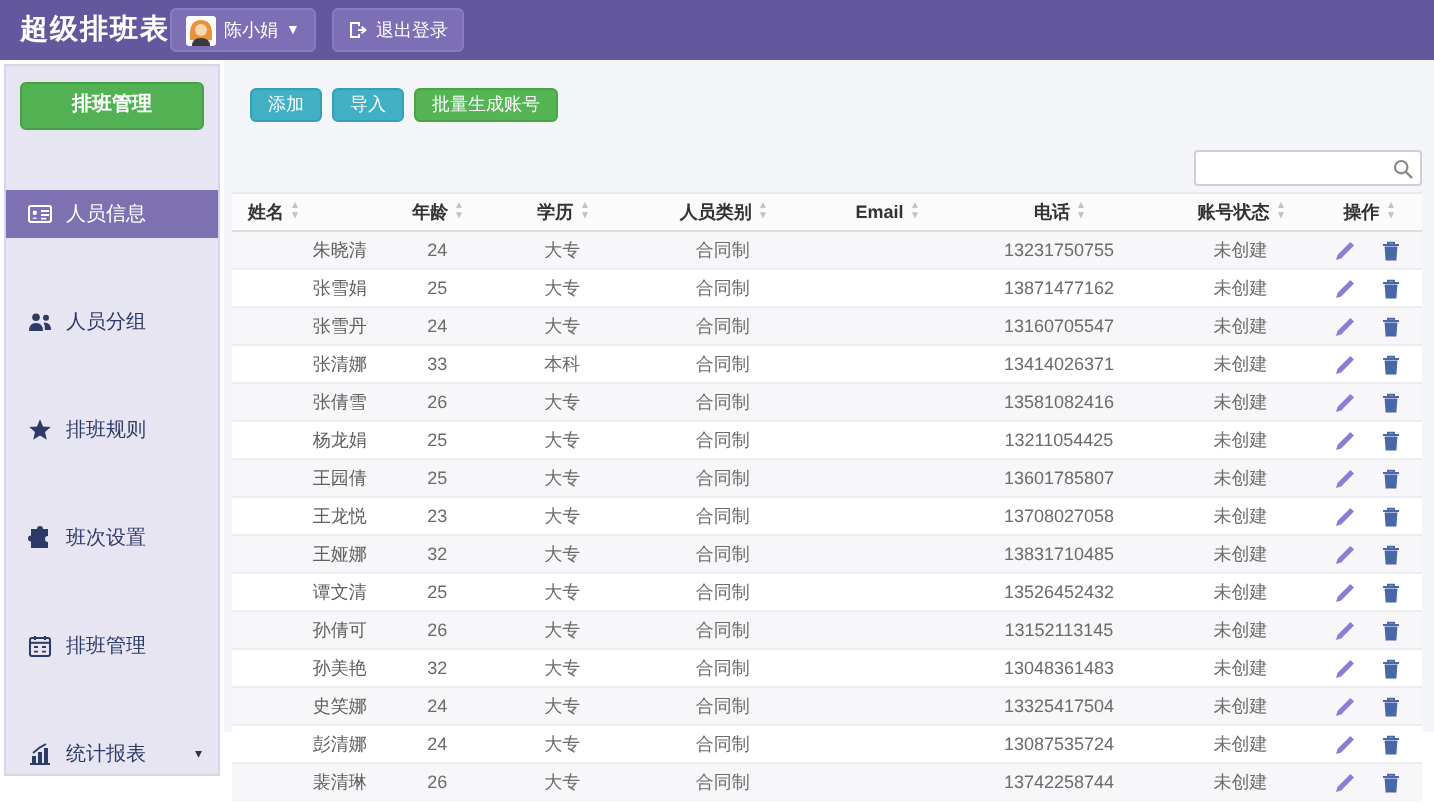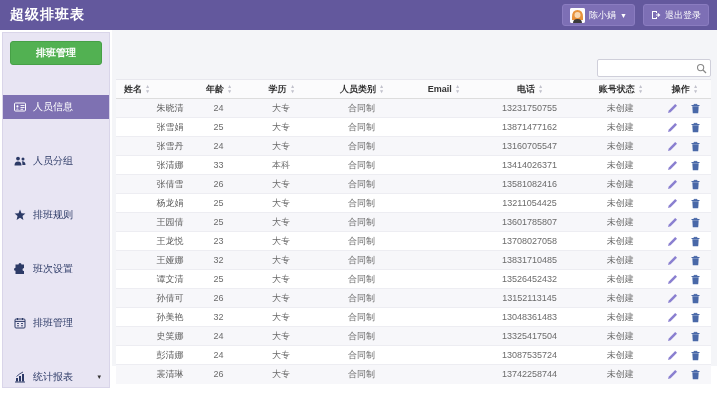--- a/index.html
+++ b/index.html
@@ -1,21 +1,21 @@
 <!DOCTYPE html>
 <html><head>
 <meta charset="utf-8">
 <style>
   * { margin:0; padding:0; box-sizing:border-box; }
   html,body { width:717px; height:402px; overflow:hidden; background:#fff;
               font-family:"Liberation Sans", sans-serif; }
 
   
   .topbar { height:30px; background:#63589d; display:flex; align-items:center;
-            justify-content:space-between; padding:0 8px 0 10px; }
+            padding:0 8px 0 10px; }
   .app-title { color:#fff; font-size:14px; font-weight:bold; letter-spacing:1px; }
   .topbar-right { display:flex; align-items:center; gap:8px; }
   .user-chip, .logout-btn { background:#7d6fb5; border:1px solid #8a7cc0; border-radius:3px;
             color:#fff; font-size:9px; height:22px; display:flex; align-items:center;
             gap:4px; padding:0 7px; cursor:pointer; }
   .avatar { width:15px; height:15px; border-radius:2px; overflow:hidden; background:#fff; }
   .caret { font-size:7px; color:#fff; }
   .logout-icon svg { display:block; }
 
   
@@ -169,20 +169,25 @@
               <path d="M2.5 5.5 L5.8 2.8 L9 1" stroke="currentColor" fill="none" stroke-width=".9"></path>
             </svg>
         </span>
         <span>统计报表</span>
         <span class="mi-caret">▾</span>
       </div>
     </div>
   </div>
 
   <div class="main">
+    <div class="toolbar">
+      <button class="btn btn-teal">添加</button>
+      <button class="btn btn-teal">导入</button>
+      <button class="btn btn-green">批量生成账号</button>
+    </div>
 
     <div class="search-row">
       <div class="search-box">
         <input type="text" placeholder="" style="">
         <span class="search-icon">
           <svg width="11" height="11" viewBox="0 0 11 11">
               <circle cx="4.6" cy="4.6" r="3.1" fill="none" stroke="#888" stroke-width="1.1"></circle>
               <path d="M7 7 L10 10" stroke="#888" stroke-width="1.2"></path>
             </svg>
         </span>

